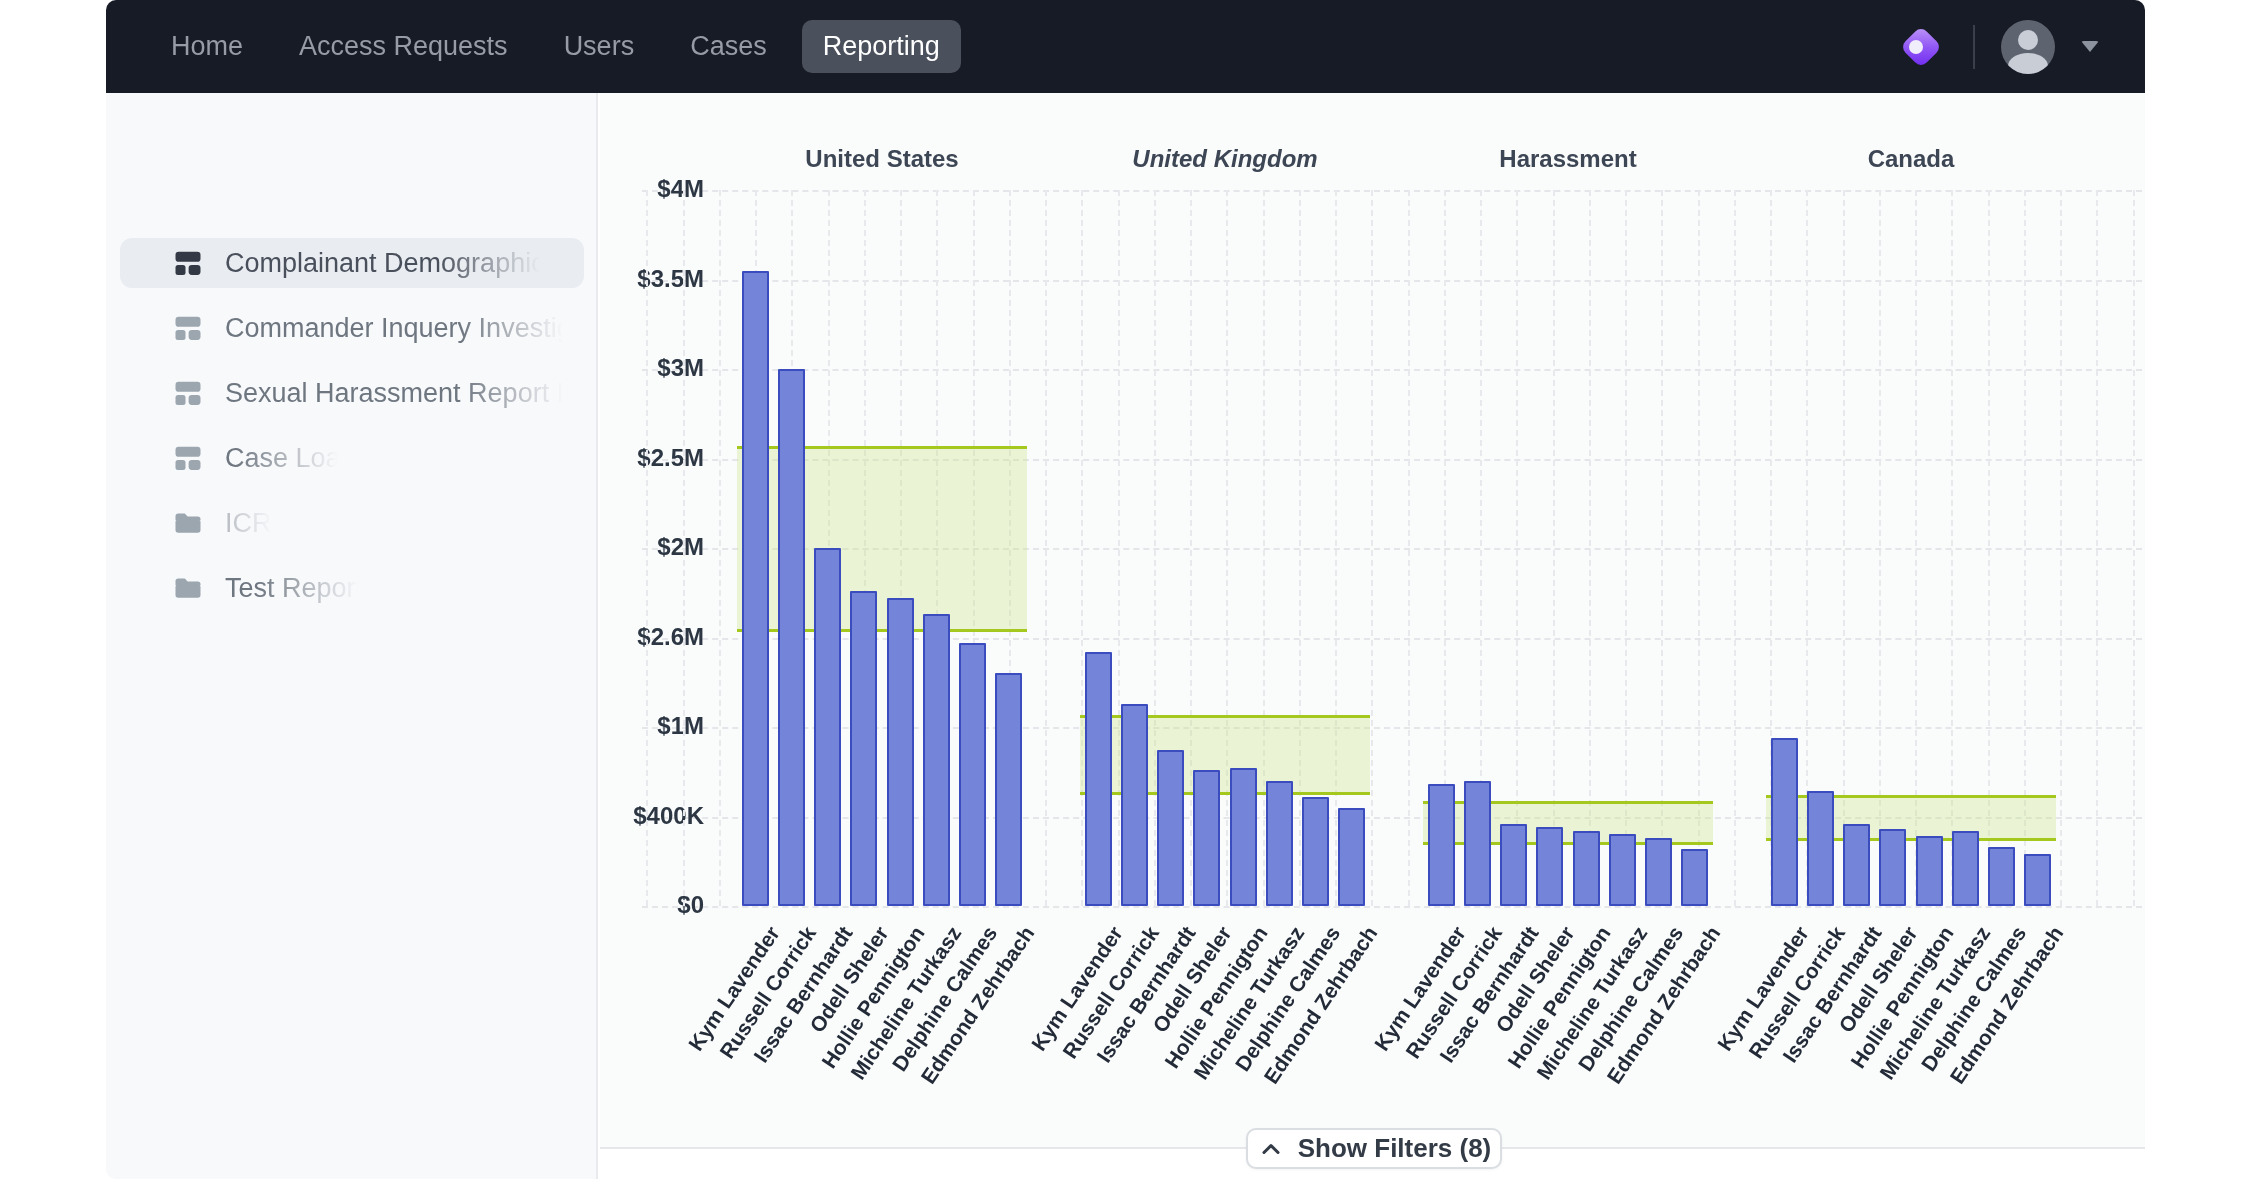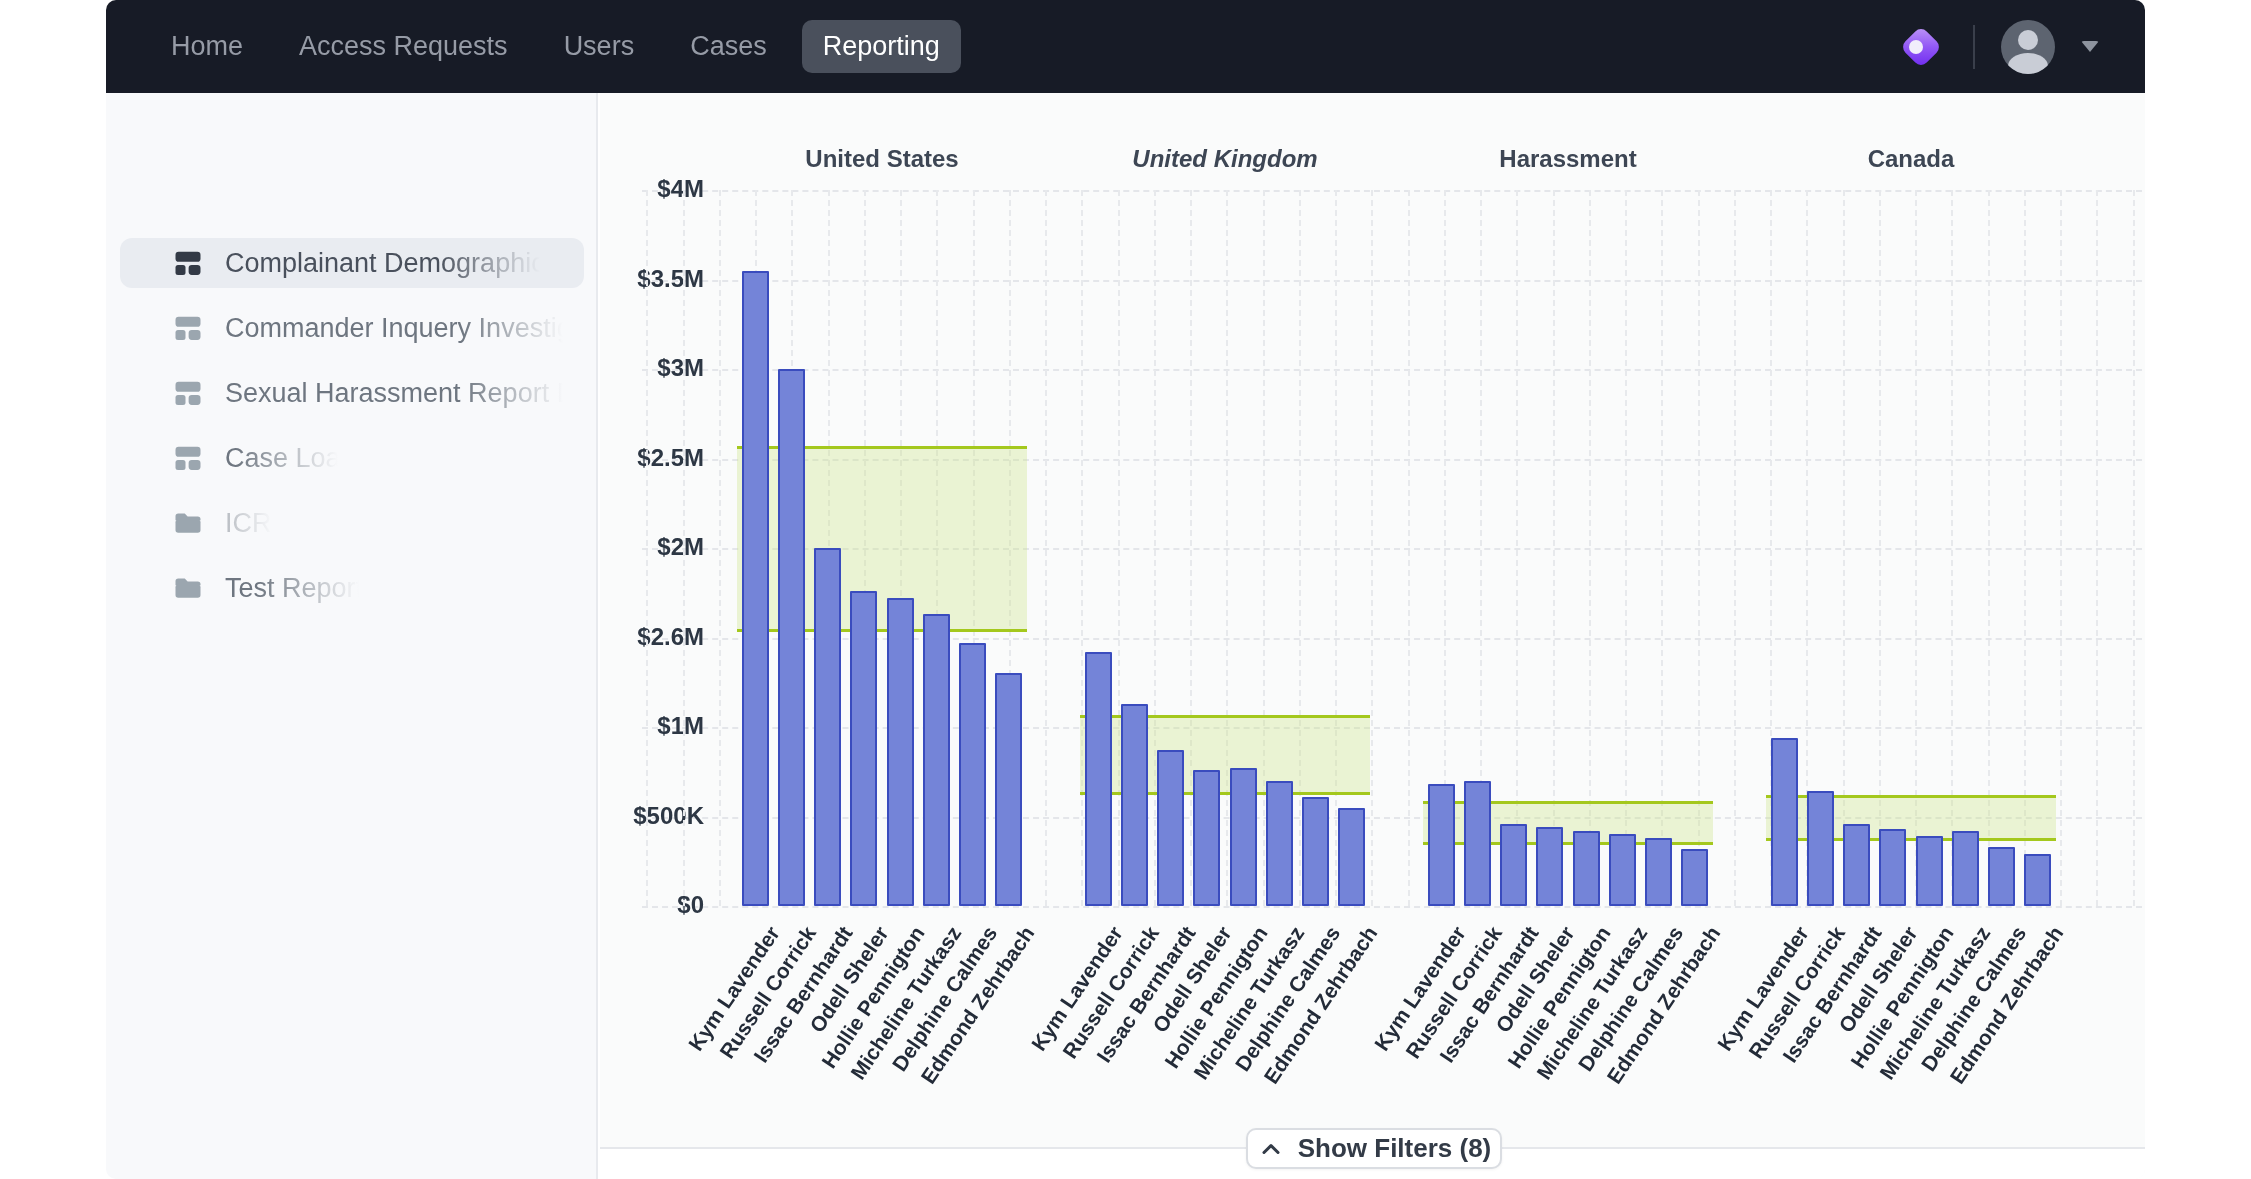--- a/index.html
+++ b/index.html
@@ -165,21 +165,21 @@
           <div class="ytick" style="left: 4px; top: 261px;">$3M</div>
           <div class="hline" style="left: 42px; top: 365.5px; width: 1500px;"></div>
           <div class="ytick" style="left: 4px; top: 350.5px;">$2.5M</div>
           <div class="hline" style="left: 42px; top: 455px; width: 1500px;"></div>
           <div class="ytick" style="left: 4px; top: 440px;">$2M</div>
           <div class="hline" style="left: 42px; top: 544.5px; width: 1500px;"></div>
           <div class="ytick" style="left: 4px; top: 529.5px;">$2.6M</div>
           <div class="hline" style="left: 42px; top: 634px; width: 1500px;"></div>
           <div class="ytick" style="left: 4px; top: 619px;">$1M</div>
           <div class="hline" style="left: 42px; top: 723.5px; width: 1500px;"></div>
-          <div class="ytick" style="left: 4px; top: 708.5px;">$500K</div>
+          <div class="ytick" style="left: 4px; top: 708.5px;">$400K</div>
           <div class="hline" style="left: 42px; top: 813px; width: 1500px;"></div>
           <div class="ytick" style="left: 4px; top: 798px;">$0</div>
           <div class="vline" style="left: 46.35px; top: 97px; height: 716px;"></div>
           <div class="vline" style="left: 82.6px; top: 97px; height: 716px;"></div>
           <div class="vline" style="left: 118.85px; top: 97px; height: 716px;"></div>
           <div class="vline" style="left: 155.1px; top: 97px; height: 716px;"></div>
           <div class="vline" style="left: 191.35px; top: 97px; height: 716px;"></div>
           <div class="vline" style="left: 227.6px; top: 97px; height: 716px;"></div>
           <div class="vline" style="left: 263.85px; top: 97px; height: 716px;"></div>
           <div class="vline" style="left: 300.1px; top: 97px; height: 716px;"></div>

